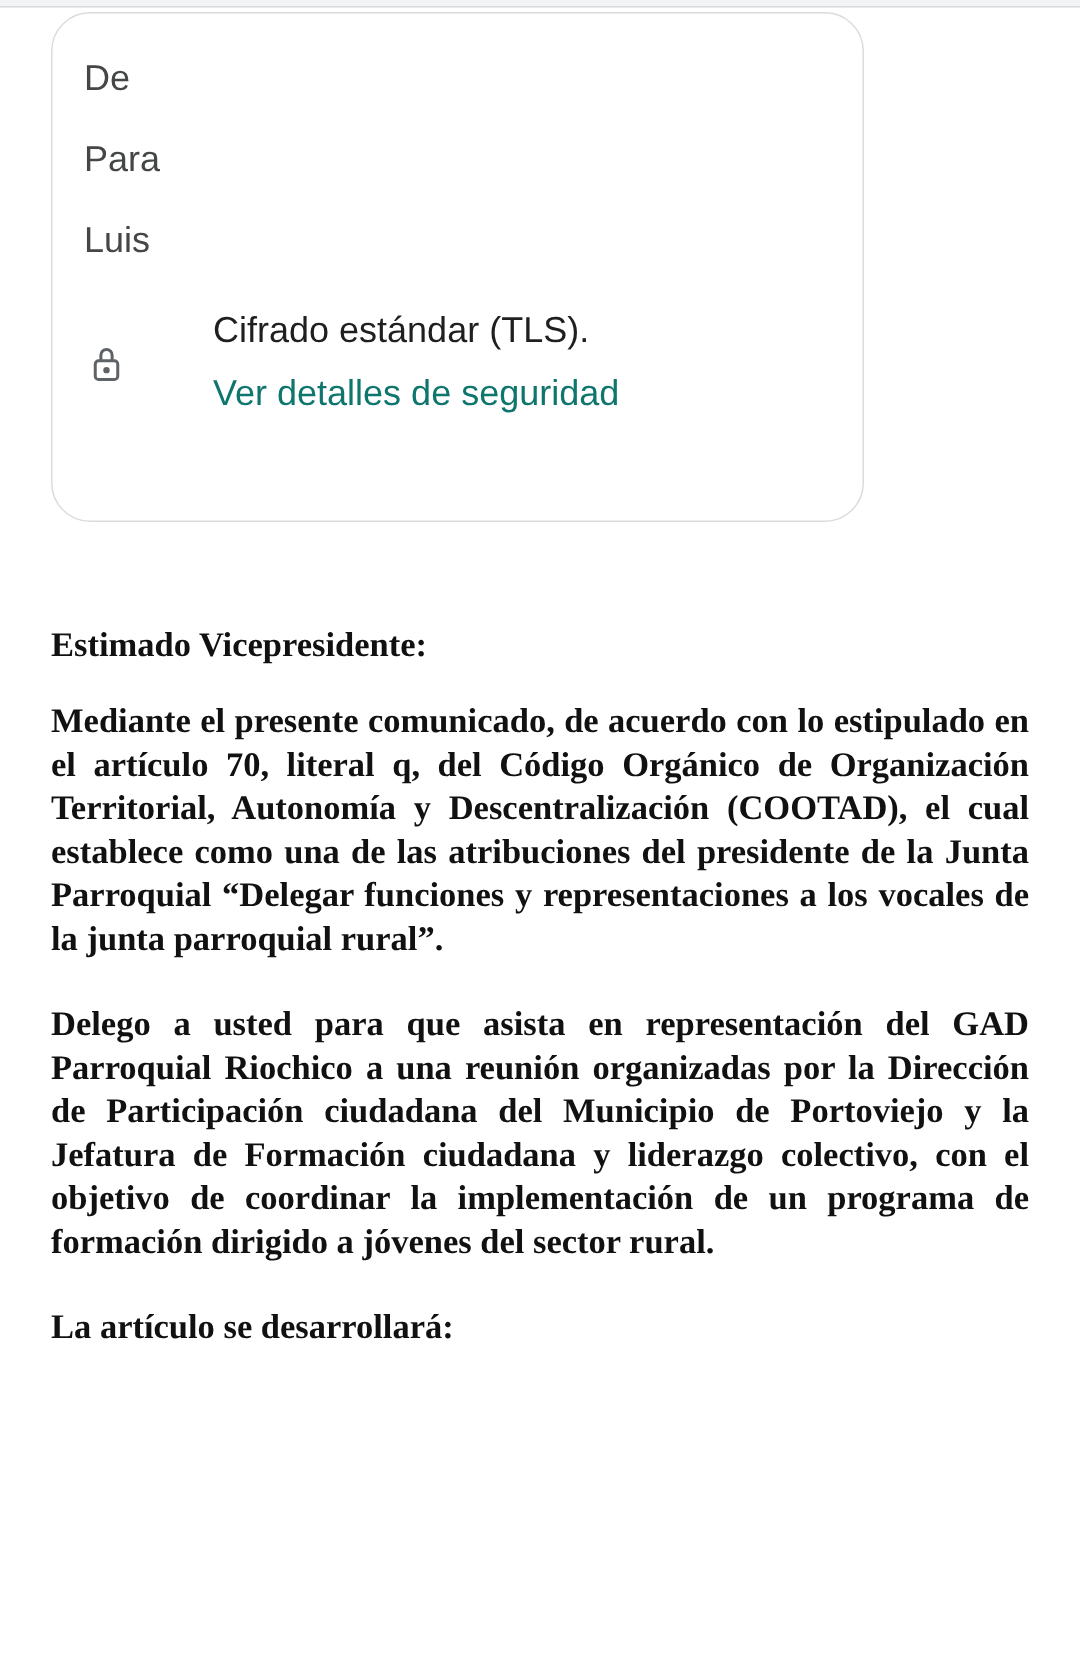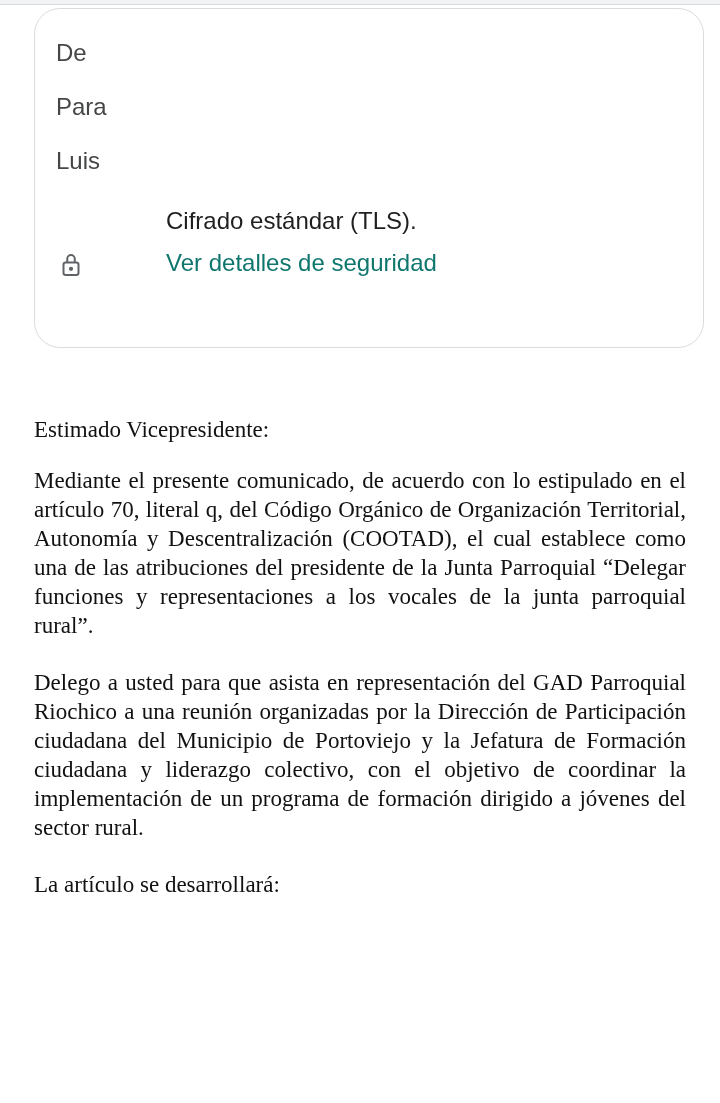--- a/index.html
+++ b/index.html
@@ -18,21 +18,21 @@
   
   .top-strip {
     width: 100%;
     height: 5px;
     background: #f1f3f4;
     border-bottom: 1px solid #d7dadd;
   }
   
   .details-card {
     margin: 3px 0 0 34px;
-    width: 670px;
+    width: 542px;
     border: 1px solid #dadce0;
     border-radius: 26px;
     background: #ffffff;
     padding: 23px 22px 63px 21px;
   }
   .detail-row {
     display: flex;
     align-items: flex-start;
     margin-bottom: 12px;
   }
@@ -49,23 +49,22 @@
     line-height: 42px;
     color: #1f1f1f;
     word-wrap: break-word;
   }
   .expander-dot {
     color: #5f6368;
     font-size: 22px;
   }
   .security-row {
     display: flex;
-    align-items: flex-end;
+    align-items: center;
     margin-top: 18px;
-    gap: 24px;
   }
   .security-icon-cell {
     flex: 0 0 86px;
     padding-top: 6px;
   }
   .security-text-cell {
     flex: 1 1 auto;
     font-size: 24px;
     line-height: 42px;
   }
@@ -77,21 +76,21 @@
     display: inline-block;
   }
   
   .email-body {
     margin: 67px 34px 0 34px;
     font-family: "Liberation Serif", "DejaVu Serif", serif;
     font-size: 23px;
     line-height: 29px;
     color: #111111;
   }
-  .email-body p { margin: 0 0 28px 0; }
+  .email-body p { margin: 0 0 28px 0; font-weight: bold; }
   .email-body p.salutation { margin-bottom: 22px; text-align: left; }
   .email-body p.justified { text-align: justify; }
   .email-body p.meeting-line { margin-bottom: 29px; }
   .email-body p.date-line { margin-bottom: 0; }
 </style>
 </head>
 <body>
 
 <div class="screen">
 

